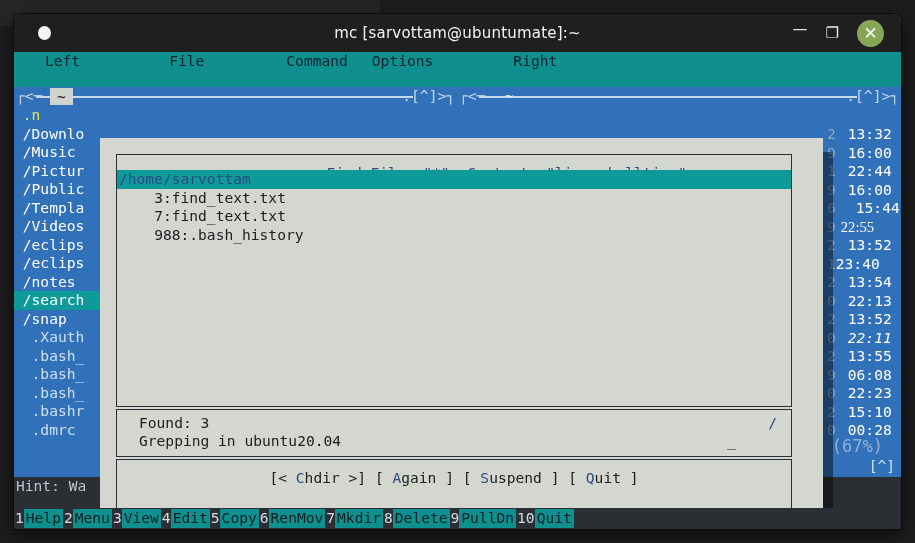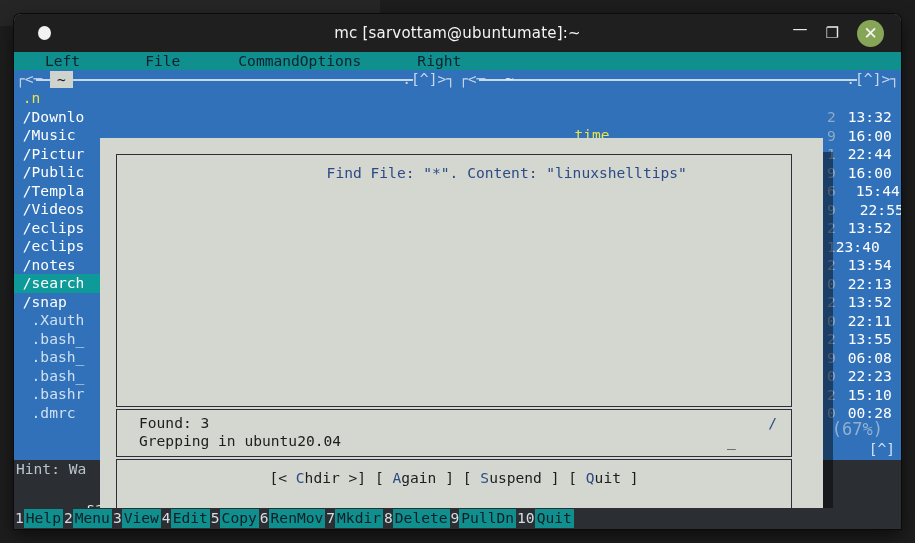--- a/index.html
+++ b/index.html
@@ -43,22 +43,22 @@
     color:#f4f4f4;display:flex;align-items:center;justify-content:center;
     font-size:17px;
   }
 
   
   .term{
     position:relative;height:477px;background:#2b2f33;
     font-size:14.6px;line-height:18.5px;color:#cfd6dc;
   }
   .menubar{
-    height:18px;background:#108f8f;color:#0c2230;
-    display:flex;align-items:flex-start;font-size:14.6px;
+    height:35px;background:#108f8f;color:#0c2230;
+    display:flex;align-items:flex-start;font-size:14.6px;gap:24px;
   }
   .menu-item{padding:0 0;margin:0;}
   .menu-item:nth-child(1){margin-left:31px;}
   .menu-item:nth-child(2){margin-left:65px;}
   .menu-item:nth-child(3){margin-left:58px;}
   .menu-item:nth-child(4){}
   .menu-item:nth-child(5){margin-left:56px;}
 
   
   .panels{position:relative;height:390px;}
@@ -234,27 +234,27 @@
           <div class="hdr">
             
             <span style="margin-left:12px;">time</span>
           </div>
           <div class="rows" id="right-rows">
               <div class="rrow"><span class="sz" style="margin-left: 370px;">2</span><span style="margin-left: 12px;">13:32</span></div>
               <div class="rrow"><span class="sz" style="margin-left: 370px;">9</span><span style="margin-left: 12px;">16:00</span></div>
               <div class="rrow"><span class="sz" style="margin-left: 370px;">1</span><span style="margin-left: 12px;">22:44</span></div>
               <div class="rrow"><span class="sz" style="margin-left: 370px;">9</span><span style="margin-left: 12px;">16:00</span></div>
               <div class="rrow"><span class="sz" style="margin-left: 370px;">6</span><span style="margin-left: 20px;">15:44</span></div>
-              <div class="rrow"><span class="sz" style="margin-left: 370px;">9</span><span style="margin-left: 24px;">22:55</span></div>
+              <div class="rrow"><span class="sz" style="margin-left: 370px;">9</span><span style="margin-left: 5px; font-family: Liberation Serif, serif;">22:55</span></div>
               <div class="rrow"><span class="sz" style="margin-left: 370px;">2</span><span style="margin-left: 12px;">13:52</span></div>
               <div class="rrow"><span class="sz" style="margin-left: 370px;">1</span><span style="margin-left: 0;">23:40</span></div>
               <div class="rrow"><span class="sz" style="margin-left: 370px;">2</span><span style="margin-left: 12px;">13:54</span></div>
               <div class="rrow"><span class="sz" style="margin-left: 370px;">0</span><span style="margin-left: 12px;">22:13</span></div>
               <div class="rrow"><span class="sz" style="margin-left: 370px;">2</span><span style="margin-left: 12px;">13:52</span></div>
-              <div class="rrow"><span class="sz" style="margin-left: 370px;">0</span><span style="margin-left: 12px;">22:11</span></div>
+              <div class="rrow"><span class="sz" style="margin-left: 370px;">0</span><span style="margin-left: 12px; font-style: italic;">22:11</span></div>
               <div class="rrow"><span class="sz" style="margin-left: 370px;">2</span><span style="margin-left: 12px;">13:55</span></div>
               <div class="rrow"><span class="sz" style="margin-left: 370px;">9</span><span style="margin-left: 12px;">06:08</span></div>
               <div class="rrow"><span class="sz" style="margin-left: 370px;">0</span><span style="margin-left: 12px;">22:23</span></div>
               <div class="rrow"><span class="sz" style="margin-left: 370px;">2</span><span style="margin-left: 12px;">15:10</span></div>
               <div class="rrow"><span class="sz" style="margin-left: 370px;">0</span><span style="margin-left: 12px;">00:28</span></div>
             </div>
           <div class="pct">(67%)</div>
           <div class="updn">[^]</div>
         </div>
 
@@ -265,20 +265,26 @@
         <span class="prompt-user">sarvottam@</span><span class="prompt-host">ubuntumate</span><span class="prompt-tail">:~$</span>
       </div>
 
       <div class="shadow"></div>
 
       <div class="dialog">
         <div class="dlg-inner">
           <div class="dlg-title">
             <span>Find File: "*". Content: "linuxshelltips"</span>
           </div>
+          <div class="res" id="find-results">
+              <div class="res-row sel">/home/sarvottam</div>
+              <div class="res-row item">    3:find_text.txt</div>
+              <div class="res-row item">    7:find_text.txt</div>
+              <div class="res-row item">    988:.bash_history</div>
+            </div>
         </div>
 
         <div class="dlg-status">
           <div class="st-line l1">Found: 3</div>
           <div class="st-line l2">Grepping in ubuntu20.04</div>
           <div class="spin">/</div>
           <div class="caret">_</div>
         </div>
 
         <div class="dlg-btns">

